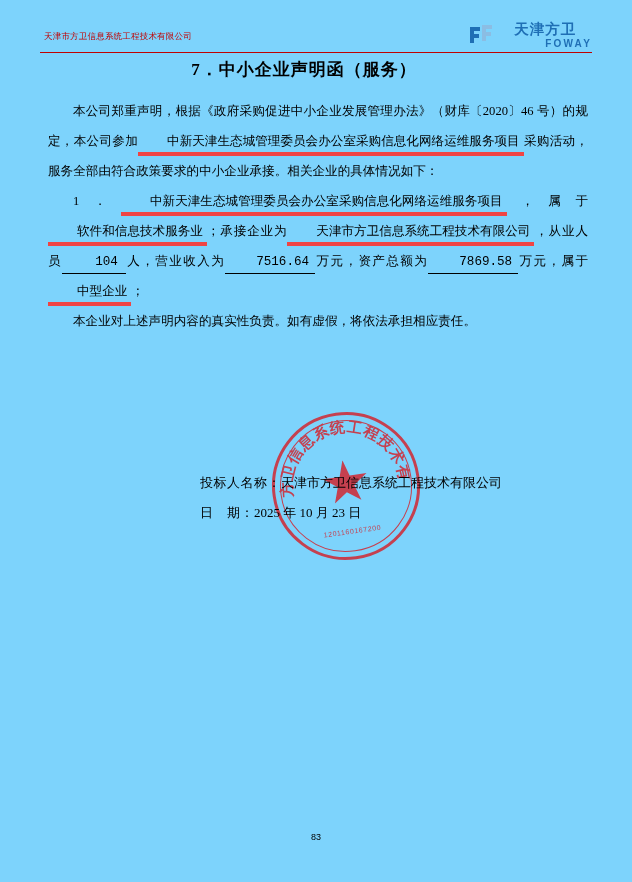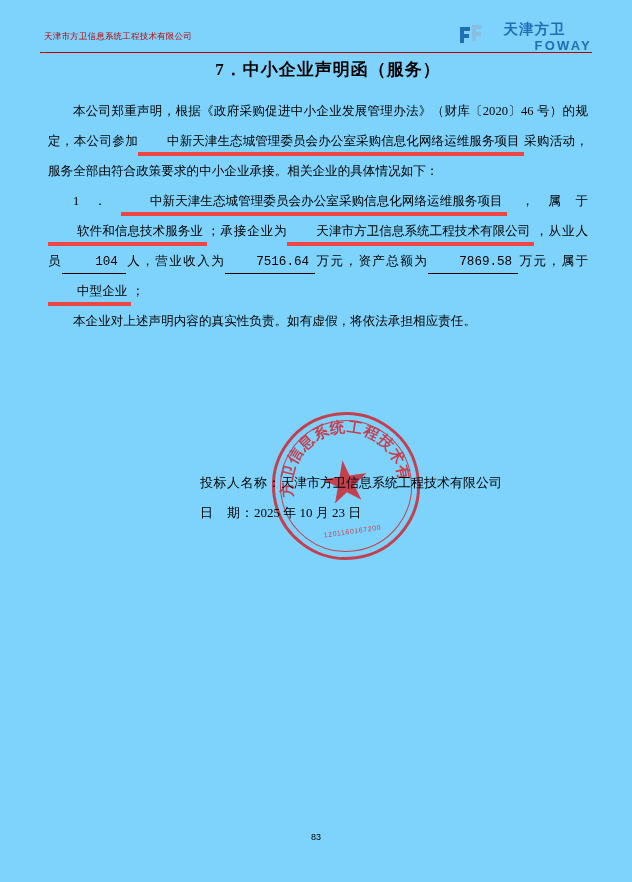--- a/index.html
+++ b/index.html
@@ -63,39 +63,38 @@
   }
   .logo-cn {
     font-family: "Liberation Sans", sans-serif;
     font-size: 14.5px;
     font-weight: bold;
     color: #1f6fb5;
     letter-spacing: 1px;
   }
   .logo-en {
     font-family: "Liberation Sans", sans-serif;
-    font-size: 13px;
+    font-size: 10px;
     font-weight: bold;
     color: #1f6fb5;
     letter-spacing: 2.2px;
     margin-top: 2px;
     margin-left: 31px;
   }
   
   .doc-title {
     position: absolute;
     left: 0;
     top: 58px;
     width: 608px;
     text-align: center;
     font-size: 17px;
     font-weight: bold;
     font-family: "Liberation Serif", serif;
     letter-spacing: 1px;
-    padding-left: 24px;
   }
   
   .body {
     position: absolute;
     left: 48px;
     top: 96px;
     width: 540px;
     font-size: 12.6px;
     line-height: 30px;
     text-align: justify;

